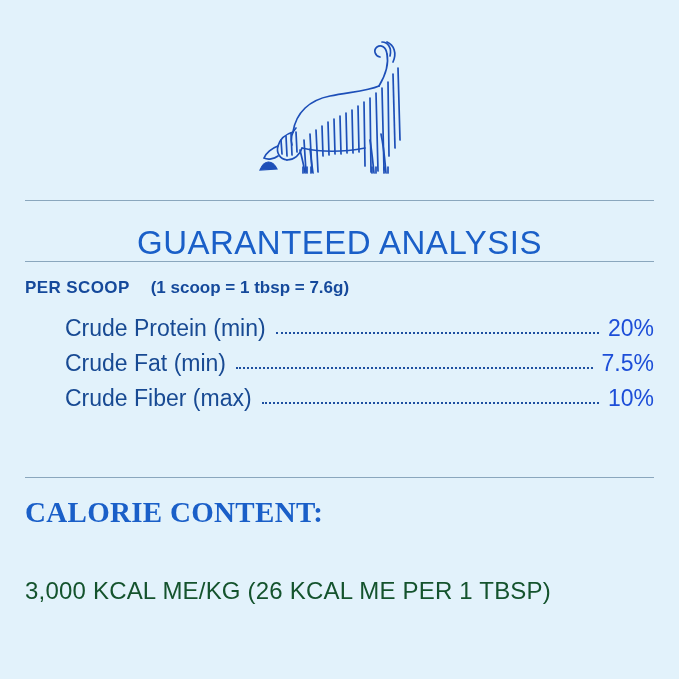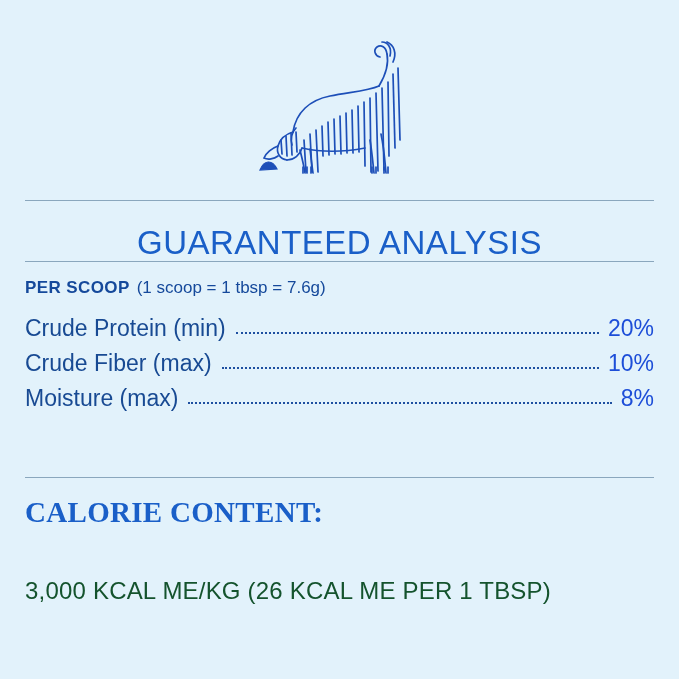--- a/index.html
+++ b/index.html
@@ -72,36 +72,37 @@
     font-size: 17px;
     color: #15499b;
     line-height: 24px;
     white-space: nowrap;
   }
   .per-scoop .ps-strong {
     font-weight: 700;
     letter-spacing: 0.4px;
   }
   .per-scoop .ps-note {
-    font-weight: 400;
-    margin-left: 7px;
+    font-weight: 700;
+    margin-left: 21px;
   }
 
   
   .nutrients {
     position: absolute;
     left: 25px;
     top: 315px;
     width: 629px;
   }
   .nutrient-row {
     display: flex;
     align-items: baseline;
     height: 35px;
     white-space: nowrap;
+    margin-left: 40px;
   }
   .nutrient-name {
     font-size: 23px;
     color: #184a93;
     font-weight: 400;
     flex: 0 0 auto;
   }
   .nutrient-leader {
     flex: 1 1 auto;
     margin: 0 9px 0 10px;
@@ -217,32 +218,32 @@
   </div>
 
   <div class="nutrients">
 
     <div class="nutrient-row">
       <span class="nutrient-name">Crude Protein (min)</span>
       <span class="nutrient-leader"></span>
       <span class="nutrient-value">20%</span>
     </div>
 
+    <div class="nutrient-row">
+      <span class="nutrient-name">Crude Fat (min)</span>
+      <span class="nutrient-leader"></span>
+      <span class="nutrient-value">7.5%</span>
+    </div>
 
     <div class="nutrient-row">
       <span class="nutrient-name">Crude Fiber (max)</span>
       <span class="nutrient-leader"></span>
       <span class="nutrient-value">10%</span>
     </div>
 
-    <div class="nutrient-row">
-      <span class="nutrient-name">Moisture (max)</span>
-      <span class="nutrient-leader"></span>
-      <span class="nutrient-value">8%</span>
-    </div>
 
   </div>
 
   <div class="rule rule-bottom"></div>
 
   <div class="calorie-block">
     <div class="calorie-heading">CALORIE CONTENT:</div>
     <div class="calorie-detail">3,000 KCAL ME/KG (26 KCAL ME PER 1 TBSP)</div>
   </div>
 

